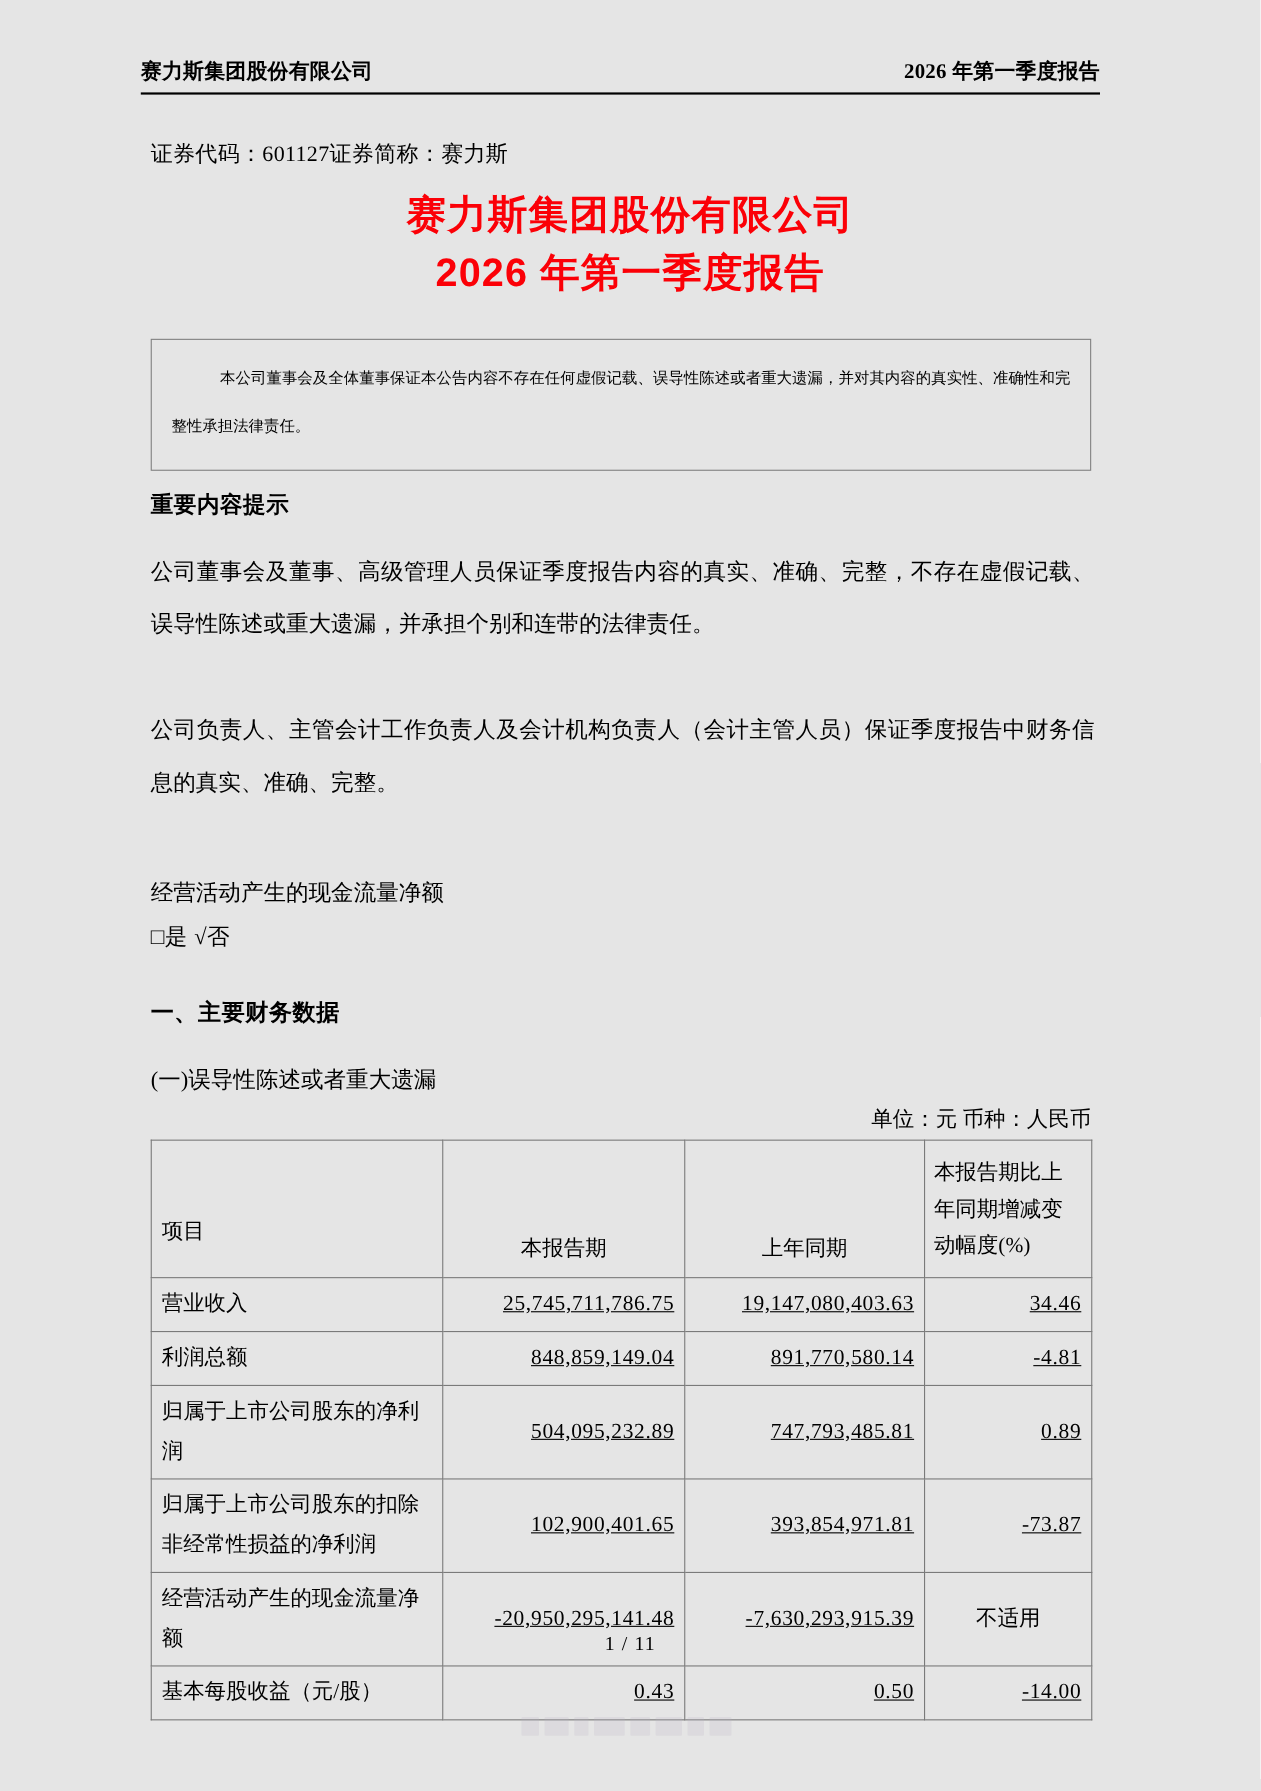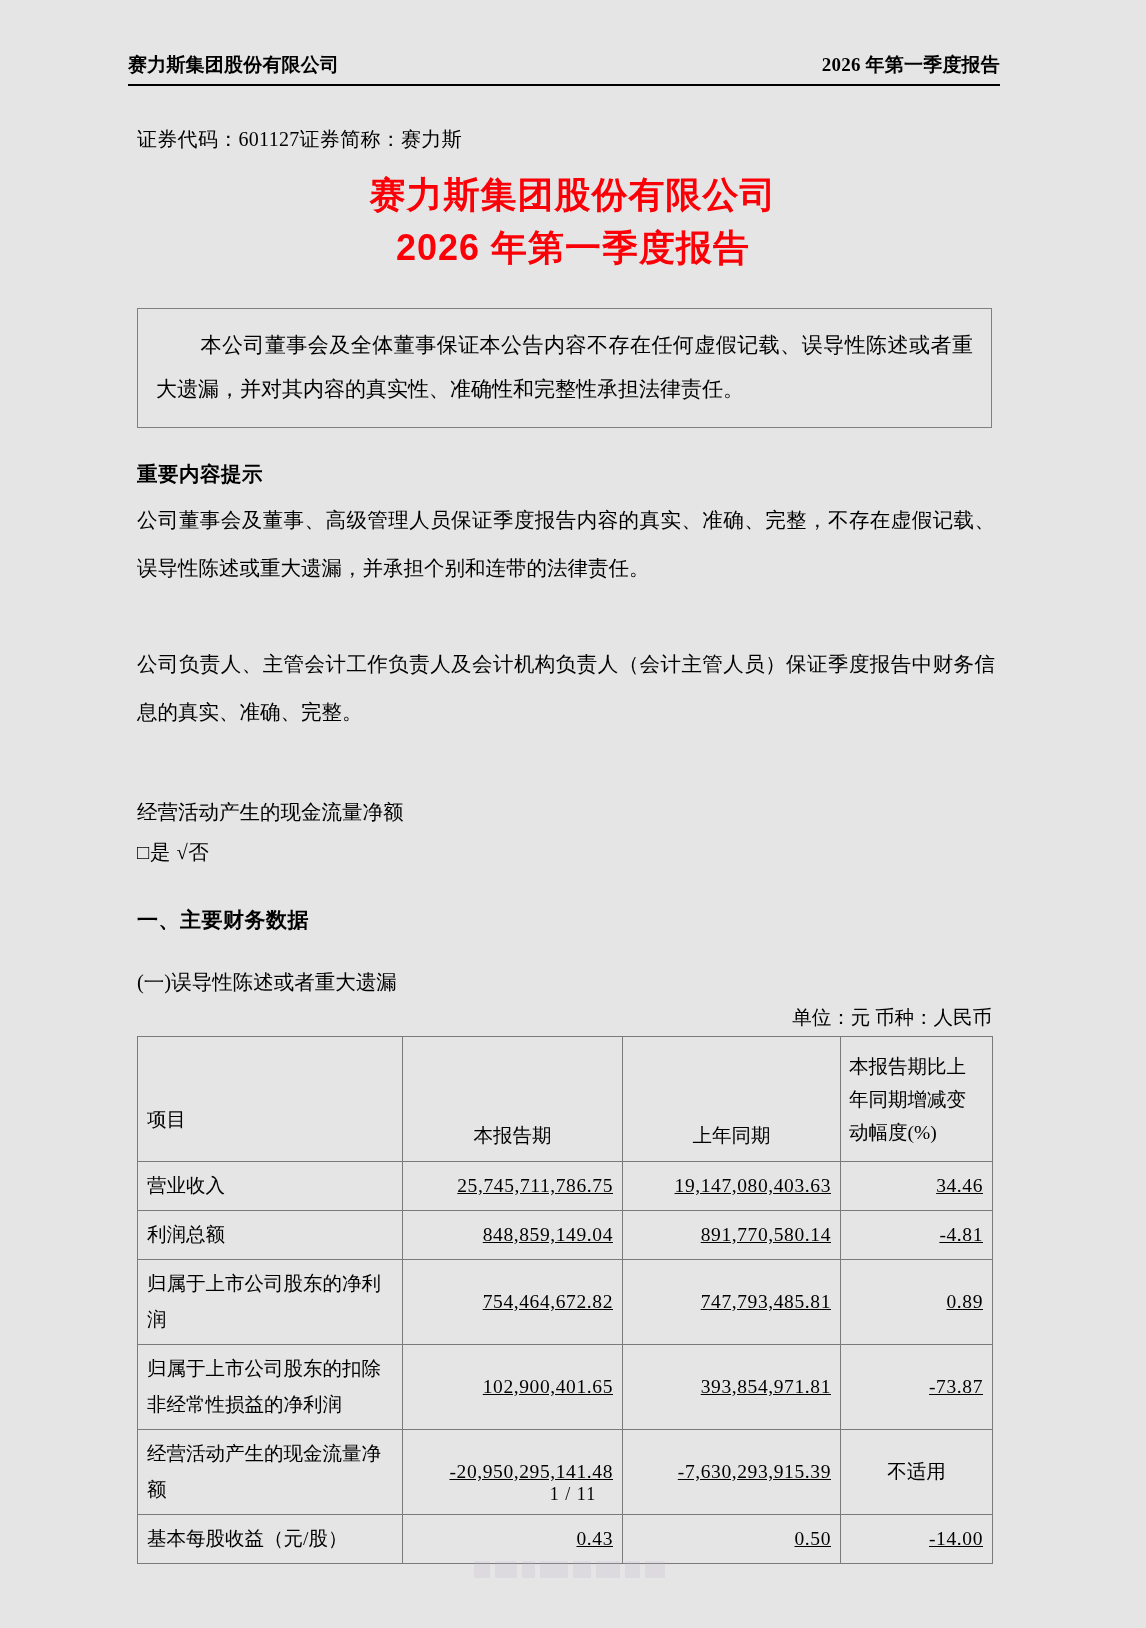--- a/index.html
+++ b/index.html
@@ -72,21 +72,21 @@
 
   
   .statement-box {
     position: absolute;
     left: 137px;
     top: 308px;
     width: 855px;
     box-sizing: border-box;
     border: 1.4px solid #808080;
     padding: 14px 18px 16px 18px;
-    font-size: 21px;
+    font-size: 14px;
     line-height: 44px;
     text-align: justify;
     text-justify: inter-ideograph;
   }
   .statement-box .indent { display: inline-block; width: 44px; }
 
   
   .h-bold {
     position: absolute;
     left: 137px;
@@ -104,21 +104,21 @@
     text-align: justify;
     text-justify: inter-ideograph;
   }
   .plain {
     position: absolute;
     left: 137px;
     font-size: 20.5px;
     line-height: 40px;
   }
 
-  #note-title { top: 444px; margin-top: 16px; }
+  #note-title { top: 444px; }
   #note-p1    { top: 496px; }
   #resp-p     { top: 640px; }
   #audit-q    { top: 792px; }
   #audit-a    { top: 832px; letter-spacing: 0.5px; }
   #sec1-title { top: 906px; font-size: 21px; }
   #sub1-title { top: 962px; }
 
   .unit-line {
     position: absolute;
     left: 137px;
@@ -266,21 +266,21 @@
         <td class="num">34.46</td>
       </tr>
       <tr>
         <td class="lbl">利润总额</td>
         <td class="num">848,859,149.04</td>
         <td class="num">891,770,580.14</td>
         <td class="num">-4.81</td>
       </tr>
       <tr class="row-tall">
         <td class="lbl">归属于上市公司股东的净利润</td>
-        <td class="num">754,464,672.82</td>
+        <td class="num">504,095,232.89</td>
         <td class="num">747,793,485.81</td>
         <td class="num">0.89</td>
       </tr>
       <tr class="row-tall">
         <td class="lbl">归属于上市公司股东的扣除非经常性损益的净利润</td>
         <td class="num">102,900,401.65</td>
         <td class="num">393,854,971.81</td>
         <td class="num">-73.87</td>
       </tr>
       <tr class="row-tall">

